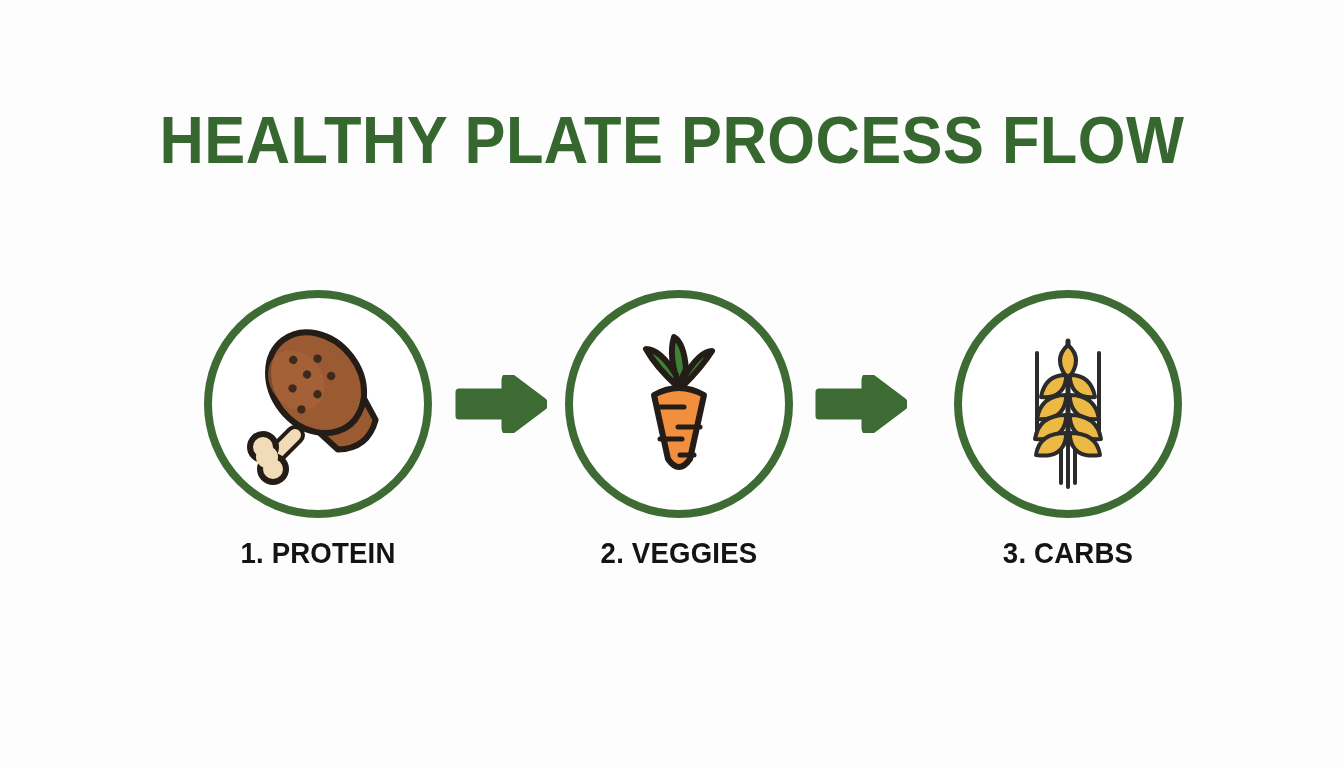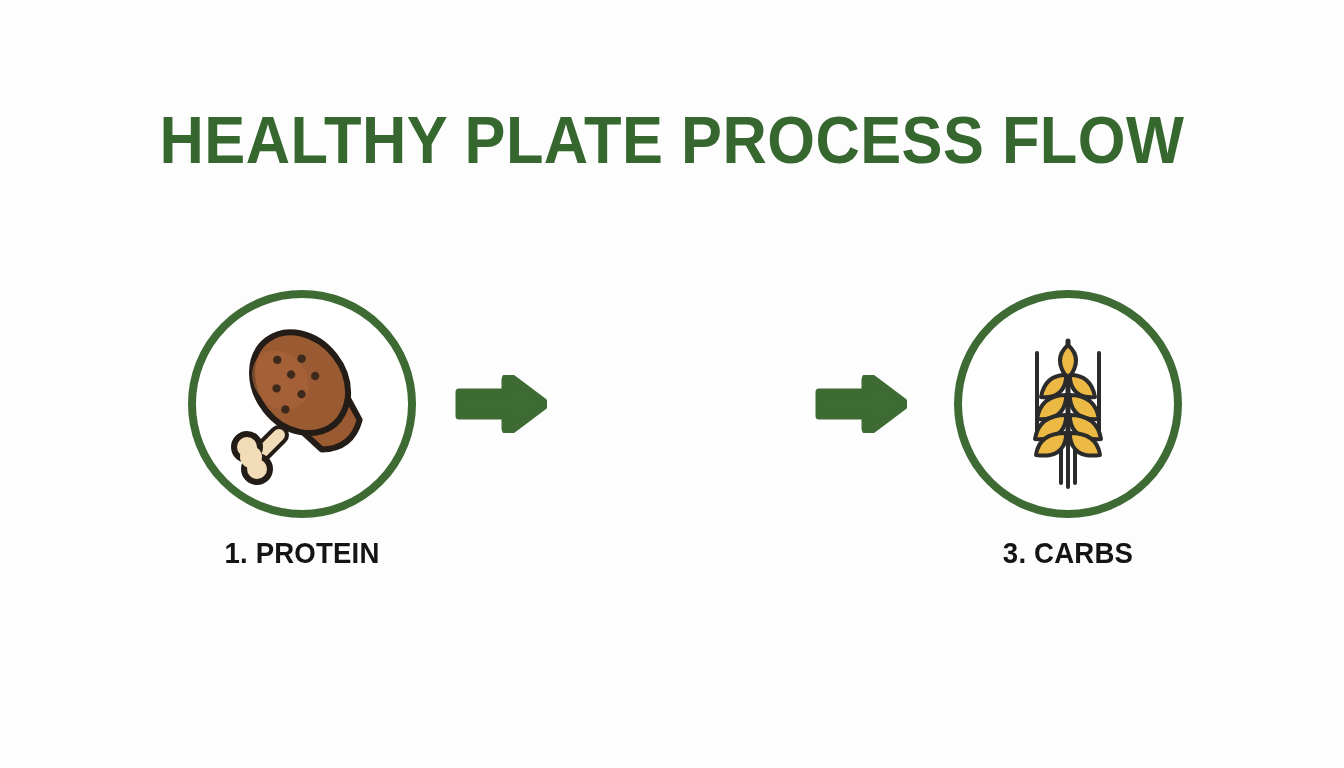--- a/index.html
+++ b/index.html
@@ -50,21 +50,21 @@
     width: 1344px;
     height: 300px;
   }
 
   .step {
     position: absolute;
     top: 0;
     width: 232px;
     height: 300px;
   }
-  .step.s1 { left: 186px; }
+  .step.s1 { left: 202px; }
   .step.s2 { left: 563px; }
   .step.s3 { left: 952px; }
 
   .circle {
     position: absolute;
     left: 2px;
     top: 2px;
     width: 228px;
     height: 228px;
     border-radius: 50%;
@@ -148,20 +148,39 @@
       </div>
       <div class="step-label">1. PROTEIN</div>
     </div>
 
     <div class="arrow a1">
       <svg width="92" height="58" viewBox="0 0 92 58">
         <path d="M4 17 L50 17 L50 5 Q50 0 56 2 L88 26 Q92 29 88 32 L56 56 Q50 58 50 53 L50 41 L4 41 Z" fill="#3d6b33" stroke="#3d6b33" stroke-width="7" stroke-linejoin="round"></path>
       </svg>
     </div>
 
+    <div class="step s2">
+      <div class="circle"></div>
+      <div class="icon-wrap">
+        <svg width="170" height="170" viewBox="0 0 170 170">
+
+          <path d="M85 66 Q74 38 80 18 Q90 24 92 50 Z" fill="#3f8137" stroke="#241c16" stroke-width="6" stroke-linejoin="round"></path>
+          <path d="M84 68 Q62 48 52 30 Q66 30 82 56 Z" fill="#3f8137" stroke="#241c16" stroke-width="6" stroke-linejoin="round"></path>
+          <path d="M88 68 Q108 48 118 32 Q106 32 90 58 Z" fill="#3f8137" stroke="#241c16" stroke-width="6" stroke-linejoin="round"></path>
+
+          <path d="M60 76 Q85 62 110 76 L96 140 Q85 156 74 140 Z" fill="#f28f3e" stroke="#241c16" stroke-width="6" stroke-linejoin="round"></path>
+
+          <line x1="64" y1="88" x2="90" y2="88" stroke="#241c16" stroke-width="5" stroke-linecap="round"></line>
+          <line x1="84" y1="108" x2="106" y2="108" stroke="#241c16" stroke-width="5" stroke-linecap="round"></line>
+          <line x1="66" y1="120" x2="88" y2="120" stroke="#241c16" stroke-width="5" stroke-linecap="round"></line>
+          <line x1="86" y1="136" x2="100" y2="136" stroke="#241c16" stroke-width="5" stroke-linecap="round"></line>
+        </svg>
+      </div>
+      <div class="step-label">2. VEGGIES</div>
+    </div>
 
     <div class="arrow a2">
       <svg width="92" height="58" viewBox="0 0 92 58">
         <path d="M4 17 L50 17 L50 5 Q50 0 56 2 L88 26 Q92 29 88 32 L56 56 Q50 58 50 53 L50 41 L4 41 Z" fill="#3d6b33" stroke="#3d6b33" stroke-width="7" stroke-linejoin="round"></path>
       </svg>
     </div>
 
     <div class="step s3">
       <div class="circle"></div>
       <div class="icon-wrap">

